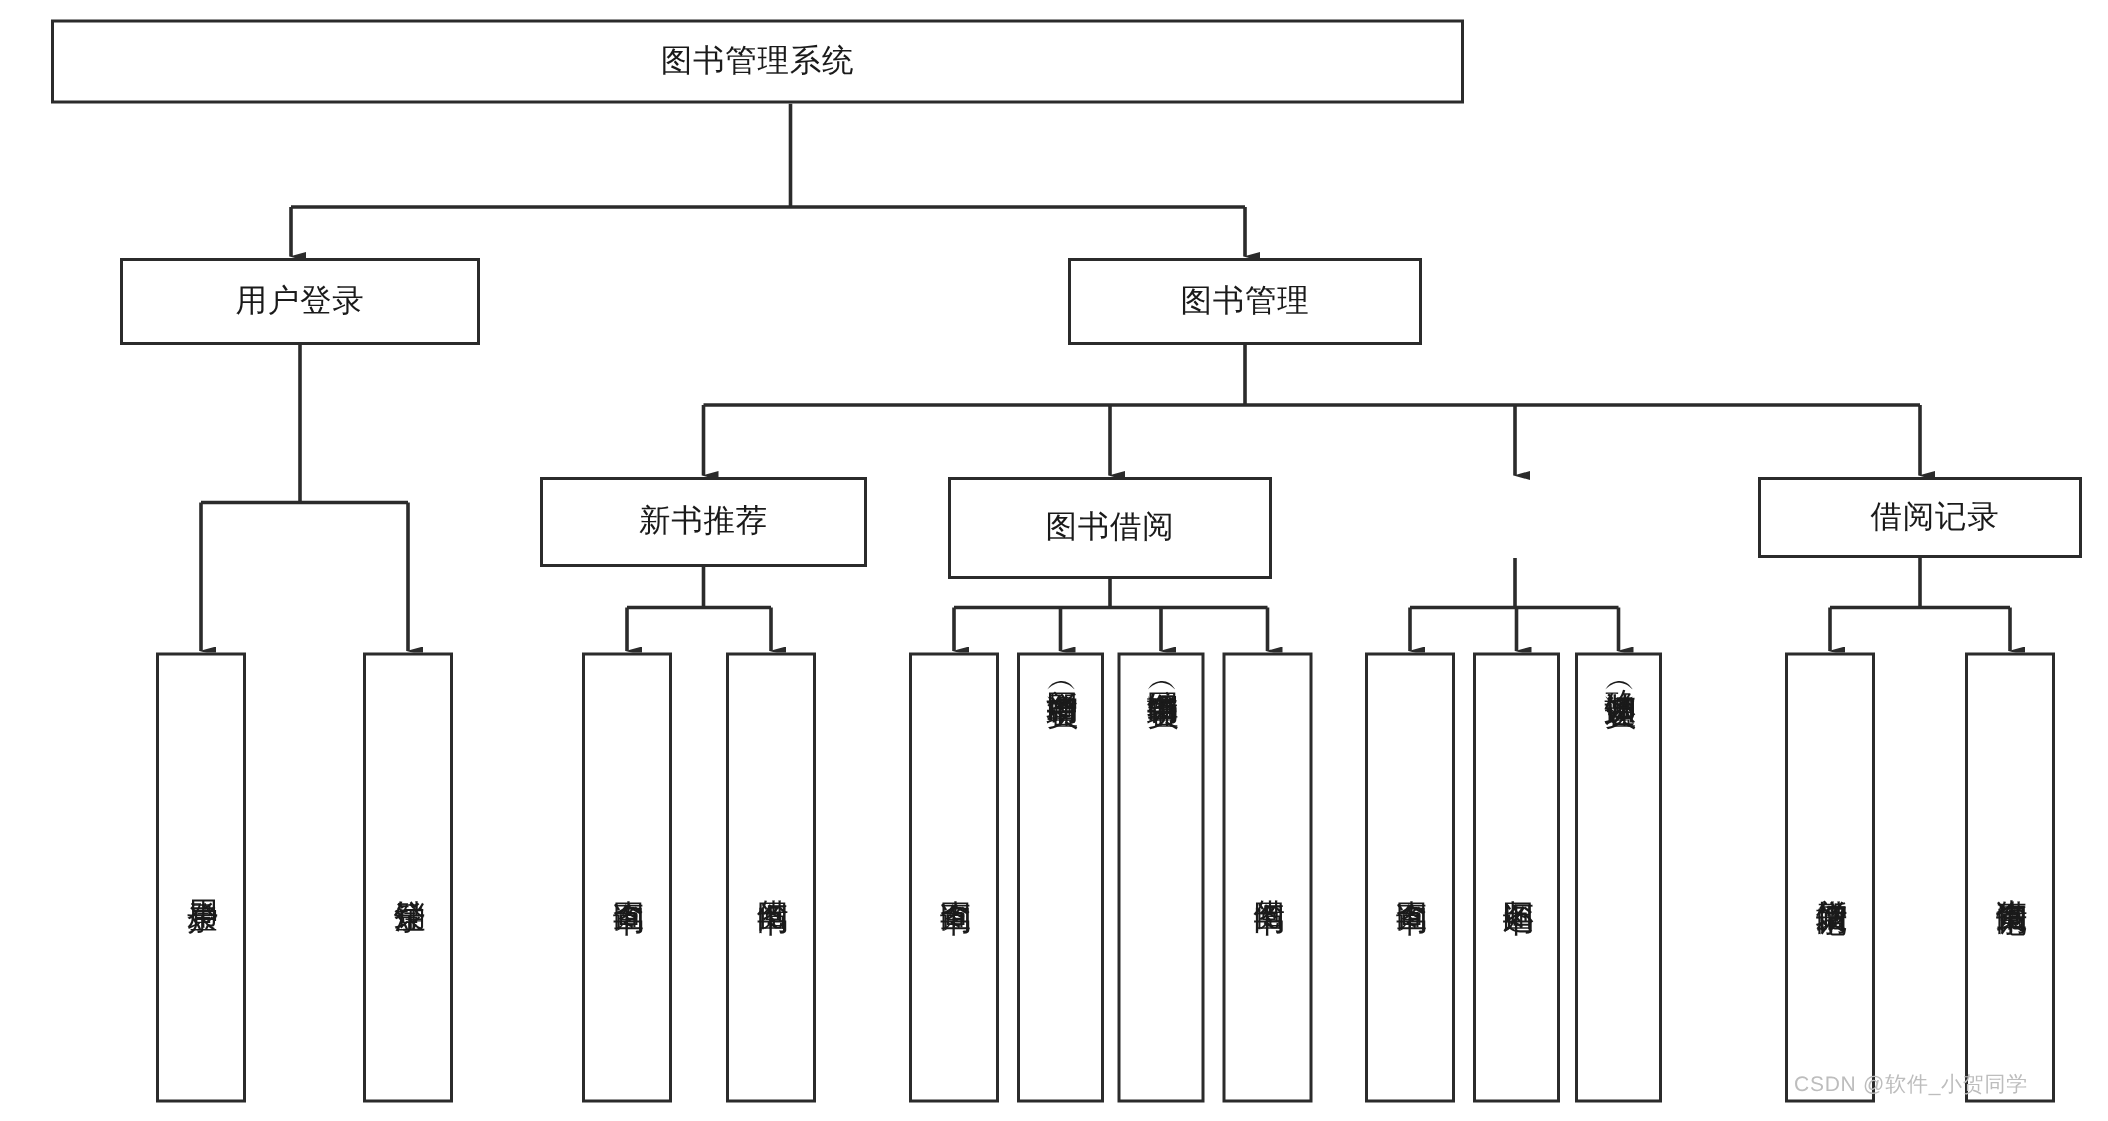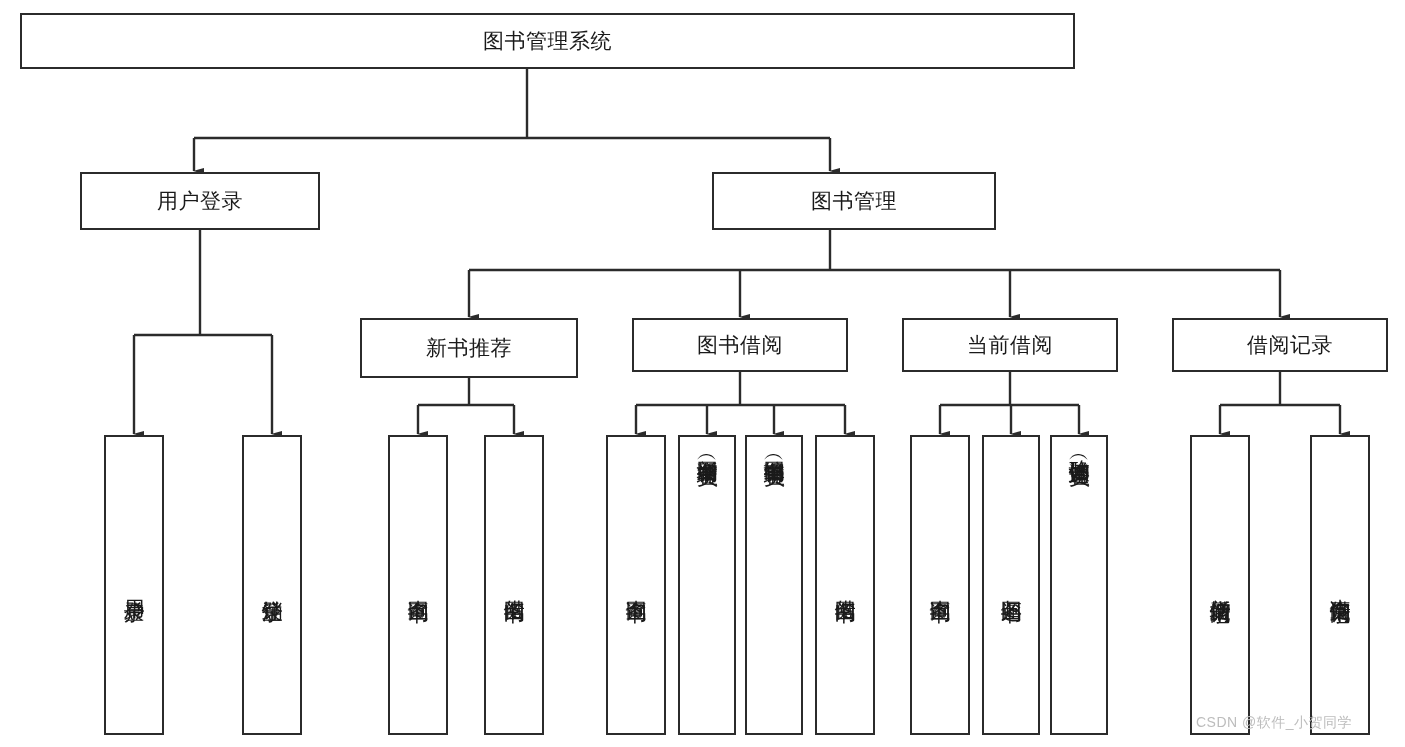--- a/index.html
+++ b/index.html
@@ -103,39 +103,36 @@
         <line x1="940" y1="405" x2="940" y2="434" marker-end="url(#arrow)"></line>
         <line x1="1011" y1="405" x2="1011" y2="434" marker-end="url(#arrow)"></line>
         <line x1="1079" y1="405" x2="1079" y2="434" marker-end="url(#arrow)"></line>
         <line x1="1280" y1="372" x2="1280" y2="405"></line>
         <line x1="1220" y1="405" x2="1340" y2="405"></line>
         <line x1="1220" y1="405" x2="1220" y2="434" marker-end="url(#arrow)"></line>
         <line x1="1340" y1="405" x2="1340" y2="434" marker-end="url(#arrow)"></line>
       </g>
   </svg>
 
-  <div class="node horiz" id="n-root" style="left: 20px; top: 13px; width: 1055px; height: 56px;">
+  <div class="node horiz" id="n-root" style="left: 34px; top: 13px; width: 942px; height: 56px;">
     <span>图书管理系统</span>
   </div>
 
   <div class="node horiz" id="n-l2-0" style="left: 80px; top: 172px; width: 240px; height: 58px;">
     <span>用户登录</span>
   </div>
-  <div class="node horiz" id="n-l2-1" style="left: 712px; top: 172px; width: 284px; height: 58px;">
+  <div class="node horiz" id="n-l2-1" style="left: 712px; top: 172px; width: 236px; height: 58px;">
     <span>图书管理</span>
   </div>
 
   <div class="node horiz" id="n-l3-0" style="left: 360px; top: 318px; width: 218px; height: 60px;">
     <span>新书推荐</span>
   </div>
-  <div class="node horiz" id="n-l3-1" style="left: 632px; top: 318px; width: 216px; height: 54px;">
+  <div class="node horiz" id="n-l3-1" style="left: 632px; top: 318px; width: 216px; height: 68px;">
     <span>图书借阅</span>
-  </div>
-  <div class="node horiz" id="n-l3-2" style="left: 902px; top: 318px; width: 216px; height: 54px;">
-    <span>当前借阅</span>
   </div>
   <div class="node horiz" id="n-l3-3" style="left: 1172px; top: 318px; width: 216px; height: 54px; padding-left: 20px;">
     <span>借阅记录</span>
   </div>
 
   <div class="node vert" id="n-leaf-0" style="left: 104px; top: 435px; width: 60px; height: 300px; align-items: center; padding-top: 0px;">
     <span class="vlabel">用户登录</span>
   </div>
   <div class="node vert" id="n-leaf-1" style="left: 242px; top: 435px; width: 60px; height: 300px; align-items: center; padding-top: 0px;">
     <span class="vlabel">注销登录</span>

